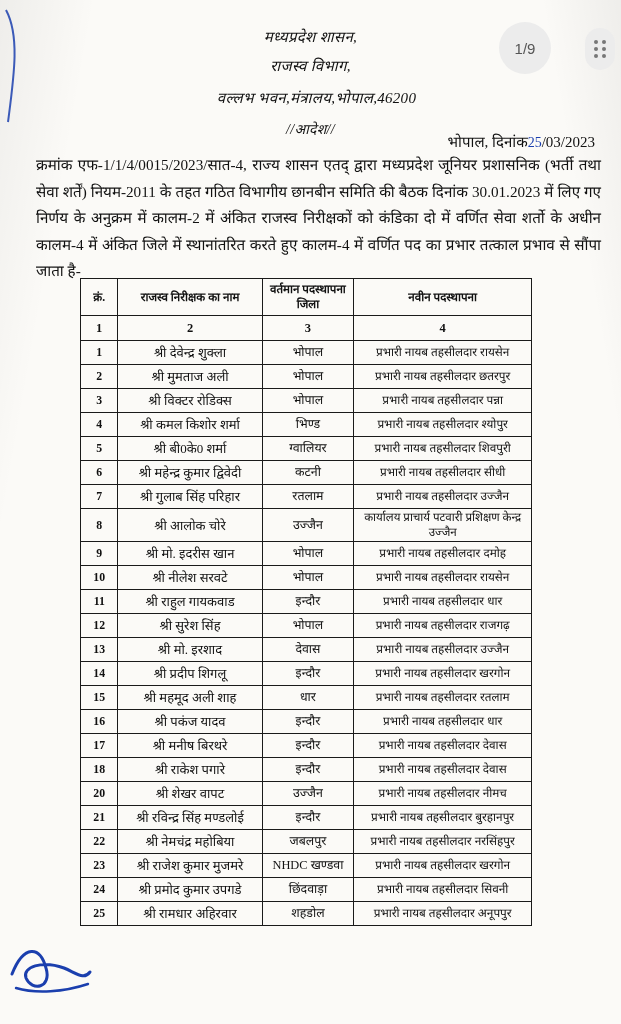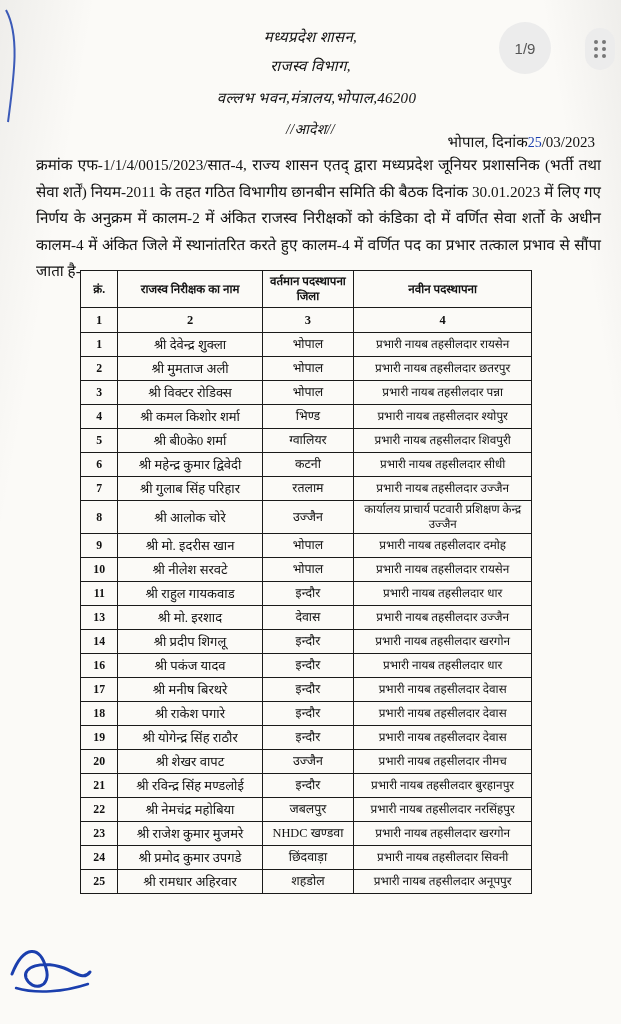--- a/index.html
+++ b/index.html
@@ -105,21 +105,21 @@
     font-size: 15.2px;
     line-height: 26.5px;
     text-align: justify;
     z-index: 5;
   }
   #body-text span { white-space: pre-wrap; margin-top: 32px; }
 
   
   #order-table {
     position: absolute;
-    top: 270px;
+    top: 278px;
     left: 80px;
     width: 452px;
     border-collapse: collapse;
     font-size: 12.2px;
     z-index: 5;
     background: rgba(255,255,255,0.0);
   }
   #order-table th, #order-table td {
     border: 1px solid #1a1a1a;
     padding: 1px 2px;
@@ -262,52 +262,58 @@
           <td class="cur">भोपाल</td>
           <td class="new">प्रभारी नायब तहसीलदार रायसेन</td>
         </tr>
       <tr>
           <td class="sn">11</td>
           <td class="nm">श्री राहुल गायकवाड</td>
           <td class="cur">इन्दौर</td>
           <td class="new">प्रभारी नायब तहसीलदार धार</td>
         </tr>
       <tr>
+          <td class="sn">12</td>
+          <td class="nm">श्री सुरेश सिंह</td>
+          <td class="cur">भोपाल</td>
+          <td class="new">प्रभारी नायब तहसीलदार राजगढ़</td>
+        </tr>
+      <tr>
           <td class="sn">13</td>
           <td class="nm">श्री मो. इरशाद</td>
           <td class="cur">देवास</td>
           <td class="new">प्रभारी नायब तहसीलदार उज्जैन</td>
         </tr>
       <tr>
           <td class="sn">14</td>
           <td class="nm">श्री प्रदीप शिगलू</td>
           <td class="cur">इन्दौर</td>
           <td class="new">प्रभारी नायब तहसीलदार खरगोन</td>
         </tr>
       <tr>
+          <td class="sn">15</td>
+          <td class="nm">श्री महमूद अली शाह</td>
+          <td class="cur">धार</td>
+          <td class="new">प्रभारी नायब तहसीलदार रतलाम</td>
+        </tr>
+      <tr>
           <td class="sn">16</td>
           <td class="nm">श्री पकंज यादव</td>
           <td class="cur">इन्दौर</td>
           <td class="new">प्रभारी नायब तहसीलदार धार</td>
         </tr>
       <tr>
           <td class="sn">17</td>
           <td class="nm">श्री मनीष बिरथरे</td>
           <td class="cur">इन्दौर</td>
           <td class="new">प्रभारी नायब तहसीलदार देवास</td>
         </tr>
       <tr>
           <td class="sn">18</td>
           <td class="nm">श्री राकेश पगारे</td>
-          <td class="cur">इन्दौर</td>
-          <td class="new">प्रभारी नायब तहसीलदार देवास</td>
-        </tr>
-      <tr>
-          <td class="sn">19</td>
-          <td class="nm">श्री योगेन्द्र सिंह राठौर</td>
           <td class="cur">इन्दौर</td>
           <td class="new">प्रभारी नायब तहसीलदार देवास</td>
         </tr>
       <tr>
           <td class="sn">20</td>
           <td class="nm">श्री शेखर वापट</td>
           <td class="cur">उज्जैन</td>
           <td class="new">प्रभारी नायब तहसीलदार नीमच</td>
         </tr>
       <tr>

